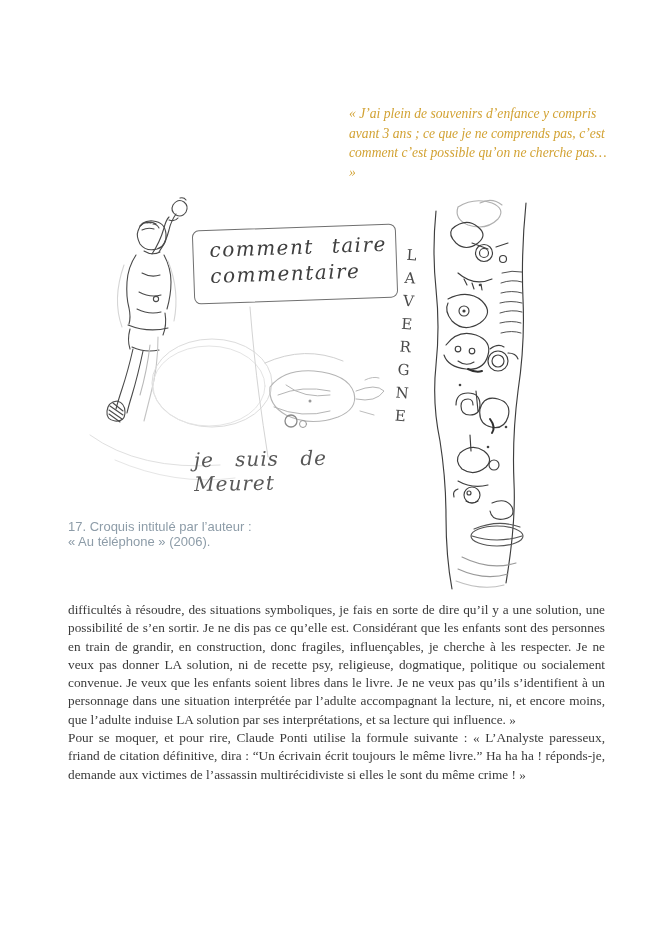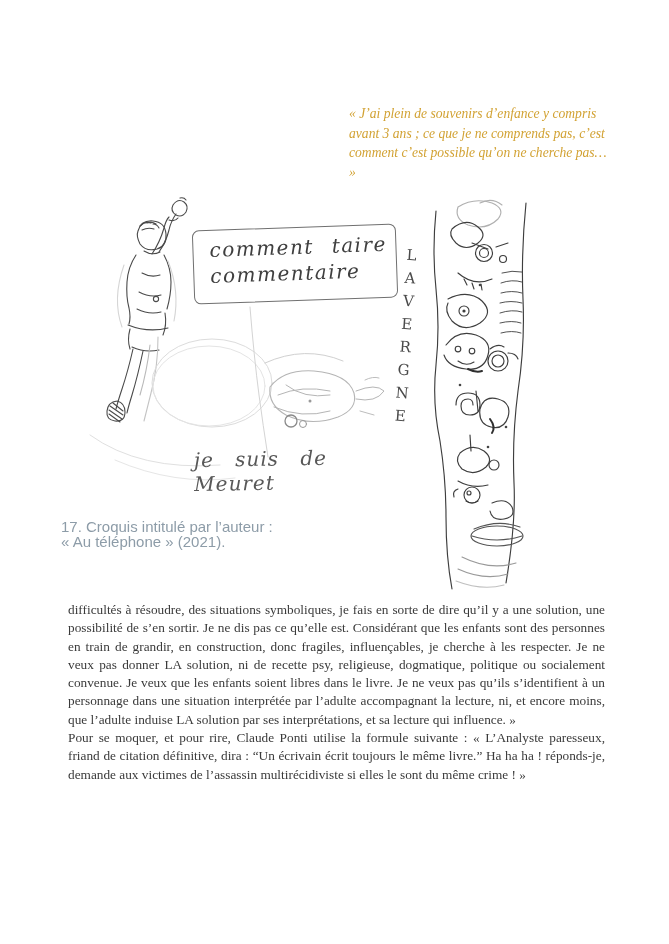--- a/index.html
+++ b/index.html
@@ -68,22 +68,22 @@
     font-size: 20px;
     letter-spacing: 1px;
     word-spacing: 14px;
     color: #585858;
     transform: rotate(-1deg);
   }
 
   
   .caption {
     position: absolute;
-    left: 61px; top: 519px;
-    font-size: 15px;
+    left: 68px; top: 519px;
+    font-size: 13px;
     line-height: 15px;
     color: #8d9ca8;
   }
 
   
   .body-text {
     position: absolute;
     left: 68px; top: 601px;
     width: 537px;
     font-size: 13.3px;
@@ -199,21 +199,21 @@
       <div class="hand hand-line">commentaire</div>
     </div>
 
     <div class="vertical-text">LAVERGNE</div>
 
     <div class="hand hand-signature">je suis de Meuret</div>
   </div>
 
   <div class="caption">
     <div>17. Croquis intitulé par l’auteur :</div>
-    <div>« Au téléphone » (2021).</div>
+    <div>« Au téléphone » (2006).</div>
   </div>
 
   <div class="body-text">
     <p>difficultés à résoudre, des situations symboliques, je fais en sorte de dire qu’il y a une solution, une possibilité de s’en sortir. Je ne dis pas ce qu’elle est. Considérant que les enfants sont des personnes en train de grandir, en construction, donc fragiles, influençables, je cherche à les respecter. Je ne veux pas donner LA solution, ni de recette psy, religieuse, dogmatique, politique ou socialement convenue. Je veux que les enfants soient libres dans le livre. Je ne veux pas qu’ils s’identifient à un personnage dans une situation interprétée par l’adulte accompagnant la lecture, ni, et encore moins, que l’adulte induise LA solution par ses interprétations, et sa lecture qui influence. »</p>
     <p>Pour se moquer, et pour rire, Claude Ponti utilise la formule suivante : « L’Analyste paresseux, friand de citation définitive, dira : “Un écrivain écrit toujours le même livre.” Ha ha ha ! réponds-je, demande aux victimes de l’assassin multirécidiviste si elles le sont du même crime ! »</p>
   </div>
 
 </div>
 
 </body></html>

